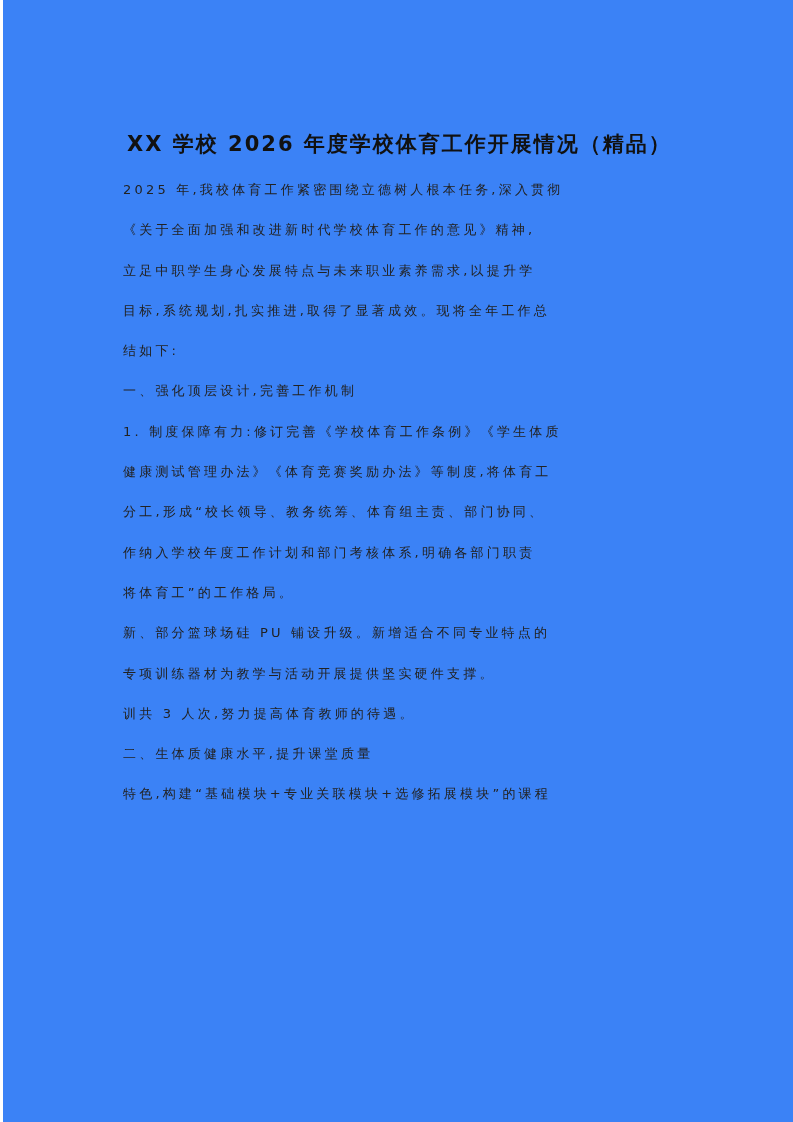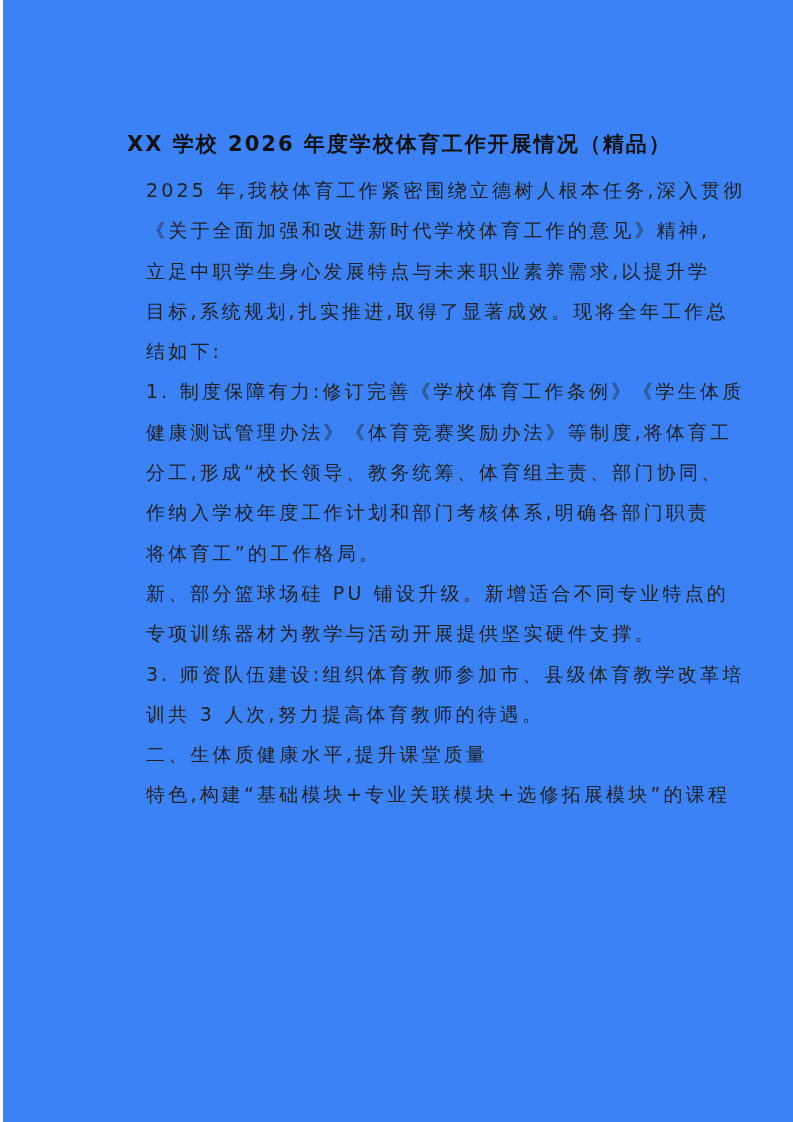--- a/index.html
+++ b/index.html
@@ -37,43 +37,42 @@
     }
     .body {
       position: absolute;
       left: 120px;
       top: 170px;
       width: 556px;
     }
     .line {
       height: 40.3px;
       line-height: 40.3px;
-      font-size: 19px;
+      font-size: 13px;
       letter-spacing: 3.2px;
       white-space: nowrap;
       color: #222;
-      margin-left: 23px;
     }
   </style>
 </head>
 <body>
 
 <div class="page">
   <div class="title">XX 学校 2026 年度学校体育工作开展情况（精品）</div>
   <div class="body">
     <div class="line">2025 年,我校体育工作紧密围绕立德树人根本任务,深入贯彻</div>
     <div class="line">《关于全面加强和改进新时代学校体育工作的意见》精神,</div>
     <div class="line">立足中职学生身心发展特点与未来职业素养需求,以提升学</div>
     <div class="line">目标,系统规划,扎实推进,取得了显著成效。现将全年工作总</div>
     <div class="line">结如下:</div>
+    <div class="line">一、强化顶层设计,完善工作机制</div>
     <div class="line">1. 制度保障有力:修订完善《学校体育工作条例》《学生体质</div>
     <div class="line">健康测试管理办法》《体育竞赛奖励办法》等制度,将体育工</div>
     <div class="line">分工,形成“校长领导、教务统筹、体育组主责、部门协同、</div>
     <div class="line">作纳入学校年度工作计划和部门考核体系,明确各部门职责</div>
     <div class="line">将体育工”的工作格局。</div>
     <div class="line">新、部分篮球场硅 PU 铺设升级。新增适合不同专业特点的</div>
     <div class="line">专项训练器材为教学与活动开展提供坚实硬件支撑。</div>
-    <div class="line">3. 师资队伍建设:组织体育教师参加市、县级体育教学改革培</div>
     <div class="line">训共 3 人次,努力提高体育教师的待遇。</div>
     <div class="line">二、生体质健康水平,提升课堂质量</div>
     <div class="line">特色,构建“基础模块+专业关联模块+选修拓展模块”的课程</div>
   </div>
 </div>
 
 </body></html>

